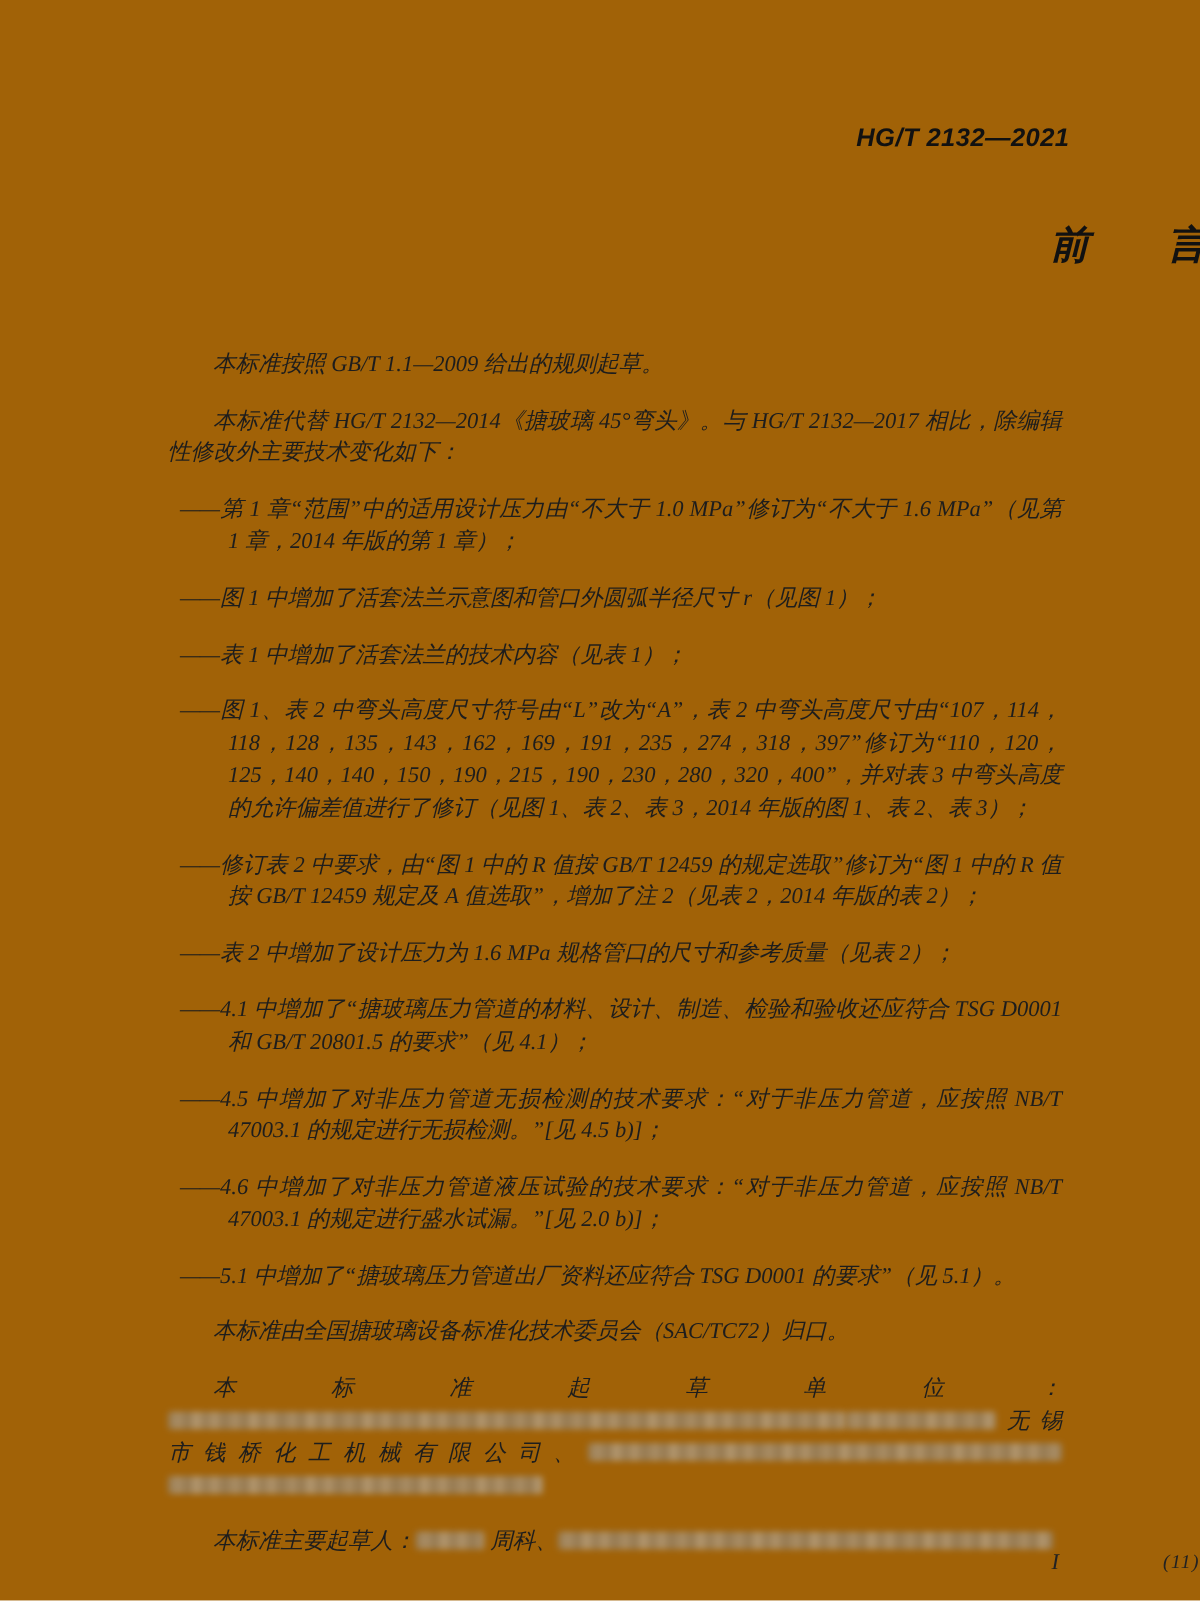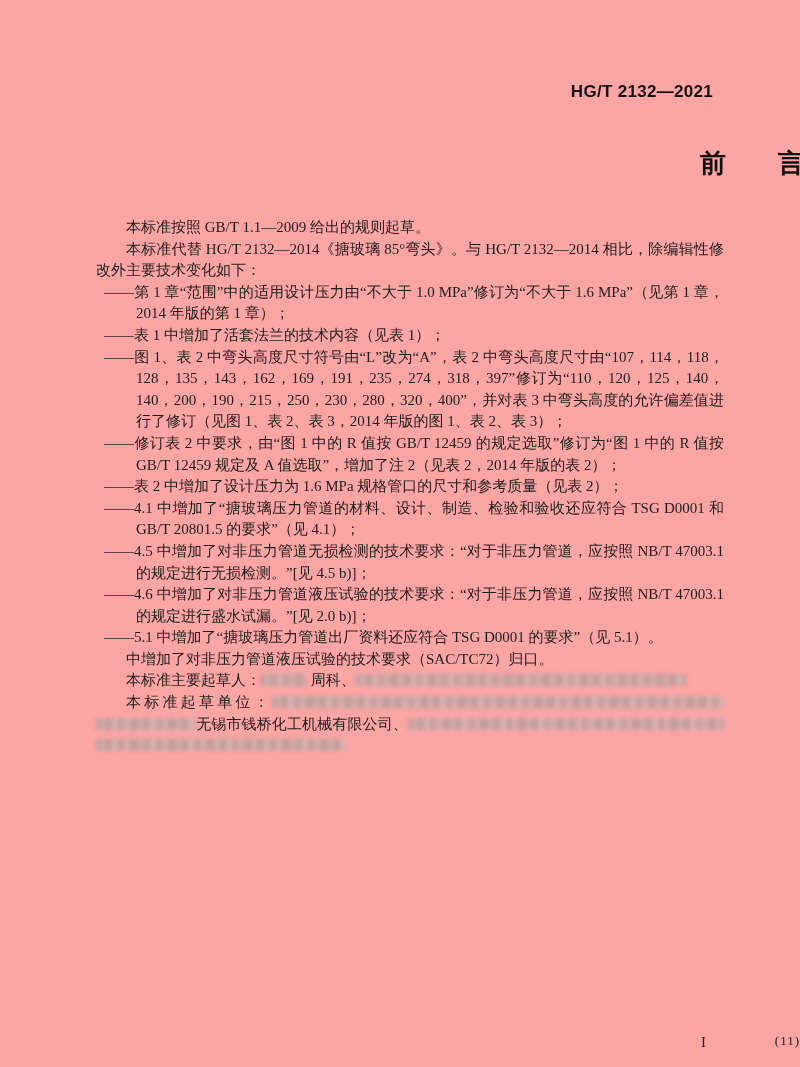--- a/index.html
+++ b/index.html
@@ -1,42 +1,43 @@
 <!DOCTYPE html>
 <html><head>
 <meta charset="utf-8">
 <style>
   html,body { margin:0; padding:0; background:#ffffff; }
   .page {
     position:relative;
     width:800px; height:1067px;
     margin:0 auto;
-    background:#fca5a5;
+    background:#a16207;
     font-family:"Liberation Serif","DejaVu Serif",serif;
     color:#1d1d1d;
     overflow:hidden;
+    font-style:italic;
   }
   .std-code {
     position:absolute; top:82px; right:87px;
     font-family:"Liberation Sans","DejaVu Sans",sans-serif;
     font-weight:bold; font-size:17px; letter-spacing:0.3px;
     color:#111;
   }
   .doc-title {
     position:absolute; top:146px; left:4px; width:100%;
     margin:0; text-align:right;
     font-family:"Liberation Sans","DejaVu Sans",sans-serif;
     font-weight:bold; font-size:26px; color:#111;
   }
   .body-block {
     position:absolute; left:96px; top:217px; width:628px;
     font-size:15px; line-height:21.6px;
     text-align:justify;
   }
-  .body-block p { margin:0; }
+  .body-block p { margin:16px; }
   .para { text-indent:2em; }
   .item { padding-left:40px; text-indent:-32px; }
   .redact {
     display:inline-block; height:12px; vertical-align:-1px;
     border-radius:2px;
     background:repeating-linear-gradient(90deg,
       #8f8f8f 0px,#b3b3b3 7px,#8a8a8a 13px,#c7c7c7 19px,
       #909090 25px,#bdbdbd 31px,#878787 38px);
     filter:blur(2.2px); opacity:0.55;
   }
@@ -55,34 +56,35 @@
 <body>
 
 <div class="page">
 
   <span class="std-code">HG/T 2132—2021</span>
 
   <h1 class="doc-title">前　　言</h1>
 
   <div class="body-block">
     <p class="para">本标准按照 GB/T 1.1—2009 给出的规则起草。</p>
-    <p class="para">本标准代替 HG/T 2132—2014《搪玻璃 85°弯头》。与 HG/T 2132—2014 相比，除编辑性修改外主要技术变化如下：</p>
+    <p class="para">本标准代替 HG/T 2132—2014《搪玻璃 45°弯头》。与 HG/T 2132—2017 相比，除编辑性修改外主要技术变化如下：</p>
     <p class="item">——第 1 章“范围”中的适用设计压力由“不大于 1.0 MPa”修订为“不大于 1.6 MPa”（见第 1 章，2014 年版的第 1 章）；</p>
+    <p class="item">——图 1 中增加了活套法兰示意图和管口外圆弧半径尺寸 r（见图 1）；</p>
     <p class="item">——表 1 中增加了活套法兰的技术内容（见表 1）；</p>
-    <p class="item">——图 1、表 2 中弯头高度尺寸符号由“L”改为“A”，表 2 中弯头高度尺寸由“107，114，118，128，135，143，162，169，191，235，274，318，397”修订为“110，120，125，140，140，200，190，215，250，230，280，320，400”，并对表 3 中弯头高度的允许偏差值进行了修订（见图 1、表 2、表 3，2014 年版的图 1、表 2、表 3）；</p>
+    <p class="item">——图 1、表 2 中弯头高度尺寸符号由“L”改为“A”，表 2 中弯头高度尺寸由“107，114，118，128，135，143，162，169，191，235，274，318，397”修订为“110，120，125，140，140，150，190，215，190，230，280，320，400”，并对表 3 中弯头高度的允许偏差值进行了修订（见图 1、表 2、表 3，2014 年版的图 1、表 2、表 3）；</p>
     <p class="item">——修订表 2 中要求，由“图 1 中的 R 值按 GB/T 12459 的规定选取”修订为“图 1 中的 R 值按 GB/T 12459 规定及 A 值选取”，增加了注 2（见表 2，2014 年版的表 2）；</p>
     <p class="item">——表 2 中增加了设计压力为 1.6 MPa 规格管口的尺寸和参考质量（见表 2）；</p>
     <p class="item">——4.1 中增加了“搪玻璃压力管道的材料、设计、制造、检验和验收还应符合 TSG D0001 和 GB/T 20801.5 的要求”（见 4.1）；</p>
     <p class="item">——4.5 中增加了对非压力管道无损检测的技术要求：“对于非压力管道，应按照 NB/T 47003.1 的规定进行无损检测。”[见 4.5 b)]；</p>
     <p class="item">——4.6 中增加了对非压力管道液压试验的技术要求：“对于非压力管道，应按照 NB/T 47003.1 的规定进行盛水试漏。”[见 2.0 b)]；</p>
     <p class="item">——5.1 中增加了“搪玻璃压力管道出厂资料还应符合 TSG D0001 的要求”（见 5.1）。</p>
-    <p class="para">中增加了对非压力管道液压试验的技术要求（SAC/TC72）归口。</p>
+    <p class="para">本标准由全国搪玻璃设备标准化技术委员会（SAC/TC72）归口。</p>
+
+    <p class="para"><span>本标准起草单位：</span><span class="redact rw1"></span><span class="redact rw2"></span><span>无锡市钱桥化工机械有限公司、</span><span class="redact rw3"></span> <span class="redact rw4"></span></p>
 
     <p class="para"><span>本标准主要起草人：</span><span class="redact rn1"></span> <span>周科、</span><span class="redact rn2"></span></p>
-
-    <p class="para"><span>本标准起草单位：</span><span class="redact rw1"></span><span class="redact rw2"></span><span>无锡市钱桥化工机械有限公司、</span><span class="redact rw3"></span> <span class="redact rw4"></span></p>
 
   </div>
 
   <div class="footer-center">(11)</div>
   <div class="page-num">I</div>
 
 </div>
 
 </body></html>

